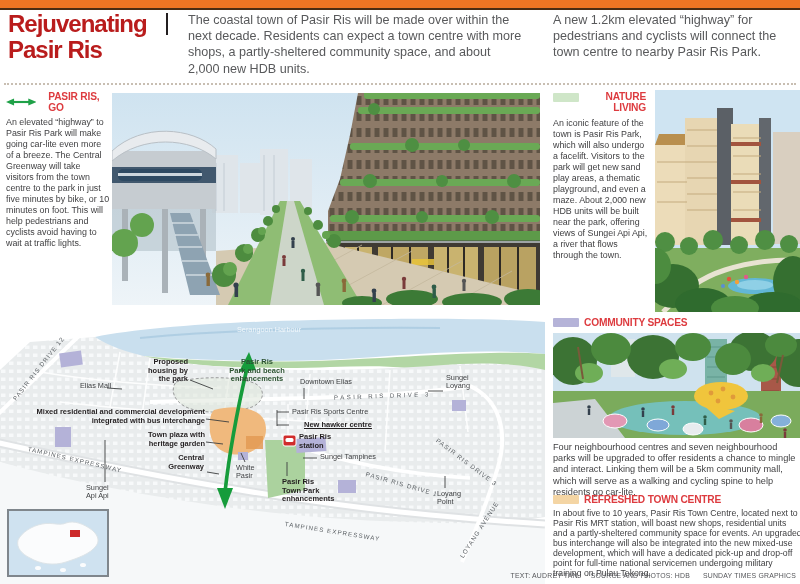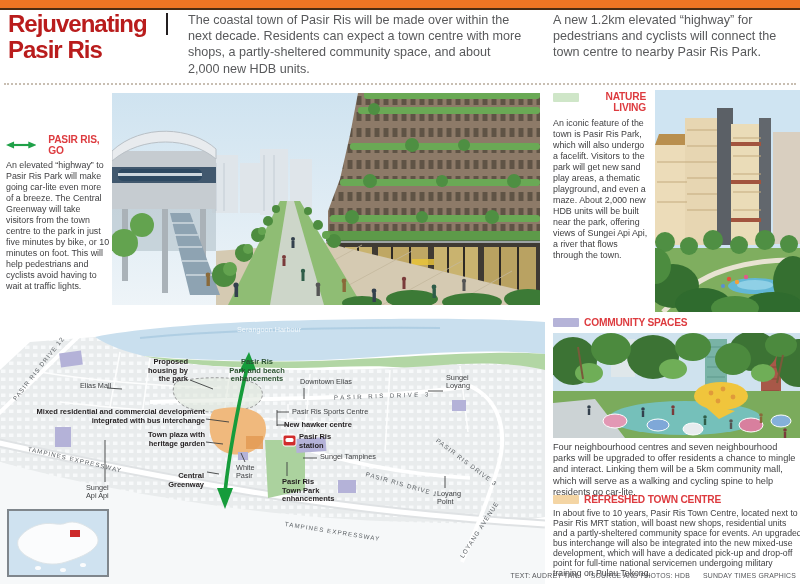--- a/index.html
+++ b/index.html
@@ -35,21 +35,21 @@
   <div class="abs" id="title">
     <div>Rejuvenating</div>
     <div>Pasir Ris</div>
   </div>
   <div class="abs" id="title-rule"></div>
   <div class="abs std" id="intro">The coastal town of Pasir Ris will be made over within the next decade. Residents can expect a town centre with more shops, a partly-sheltered community space, and about 2,000 new HDB units.</div>
   <div class="abs std" id="highlight">A new 1.2km elevated “highway” for pedestrians and cyclists will connect the town centre to nearby Pasir Ris Park.</div>
   <div class="abs" id="dotrule"></div>
 
   <div class="abs" style="left:6px;top:91px;width:104px;">
-    <div style="display:flex;align-items:center;gap:12px;margin-top:43px;">
+    <div style="display:flex;align-items:center;gap:12px;">
       <svg width="34" height="10" viewBox="0 0 34 10">
         <line x1="7" y1="5" x2="27" y2="5" stroke="#1fa148" stroke-width="2.4"></line>
         <polygon points="0,5 9,1 9,9" fill="#1fa148"></polygon>
         <polygon points="34,5 25,1 25,9" fill="#1fa148"></polygon>
       </svg>
       <span class="redhead">PASIR RIS, GO</span>
     </div>
     <div class="body-sm" style="margin-top:4px;">An elevated “highway” to Pasir Ris Park will make going car-lite even more of a breeze. The Central Greenway will take visitors from the town centre to the park in just five minutes by bike, or 10 minutes on foot. This will help pedestrians and cyclists avoid having to wait at traffic lights.</div>
   </div>
 
@@ -427,36 +427,36 @@
     </div>
 
     <div class="lbl" style="left:300px;top:66px;">Downtown Elias</div>
 
     <div class="lbl" style="left:446px;top:62px;">
       <div>Sungei</div>
         <div>Loyang</div>
     </div>
 
     <div class="lbl" style="left:292px;top:96px;">Pasir Ris Sports Centre</div>
-    <div class="lblb" style="left:284px;top:109px;">New hawker centre</div>
+    <div class="lblb" style="left:304px;top:109px;text-decoration:underline;">New hawker centre</div>
 
     <div class="lblb" style="left:299px;top:121px;">
       <div>Pasir Ris</div>
         <div>station</div>
     </div>
 
     <div class="lbl" style="left:320px;top:141px;">Sungei Tampines</div>
 
     <div class="lblb" style="left:282px;top:166px;width:58px;">
       <div>Pasir Ris</div>
         <div>Town Park</div>
         <div>enhancements</div>
     </div>
 
-    <div class="lblb" style="left:140px;top:160px;width:64px;text-align:right;">
+    <div class="lblb" style="left:140px;top:142px;width:64px;text-align:right;">
       <div>Central</div>
         <div>Greenway</div>
     </div>
 
     <div class="lbl" style="left:236px;top:152px;">
       <div>White</div>
         <div>Pasir</div>
     </div>
 
     <div class="lbl" style="left:86px;top:172px;">

